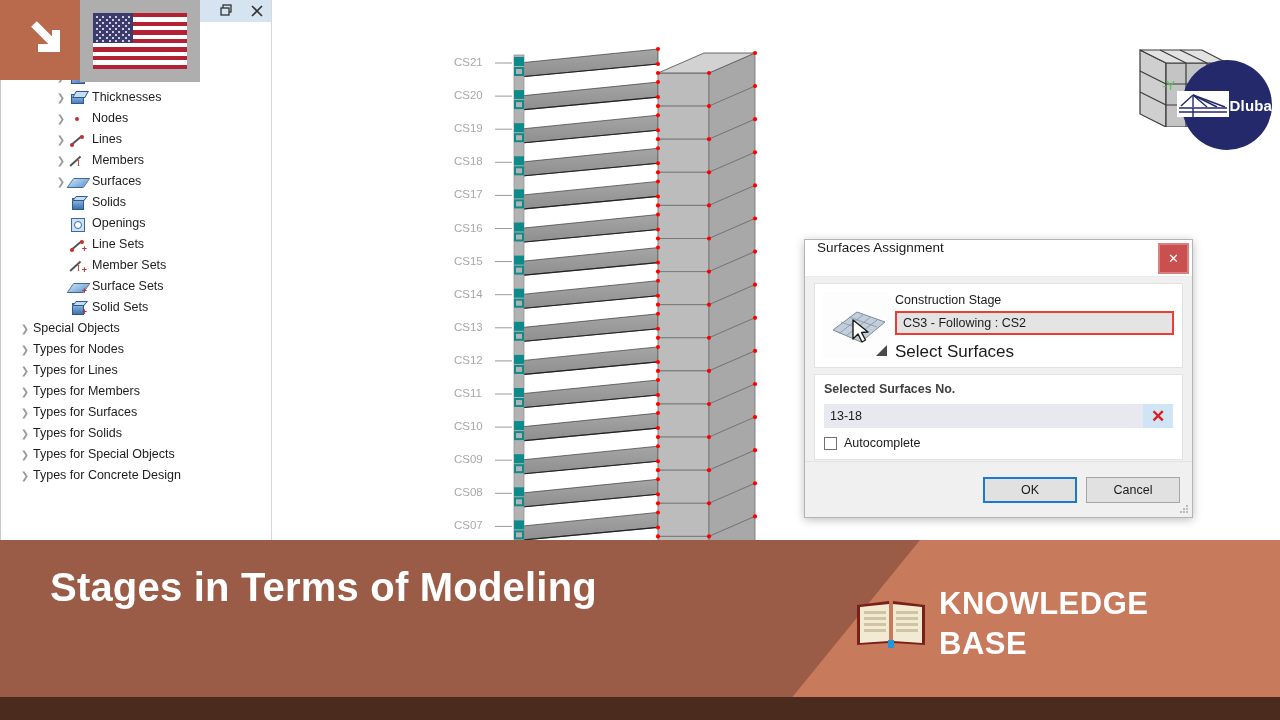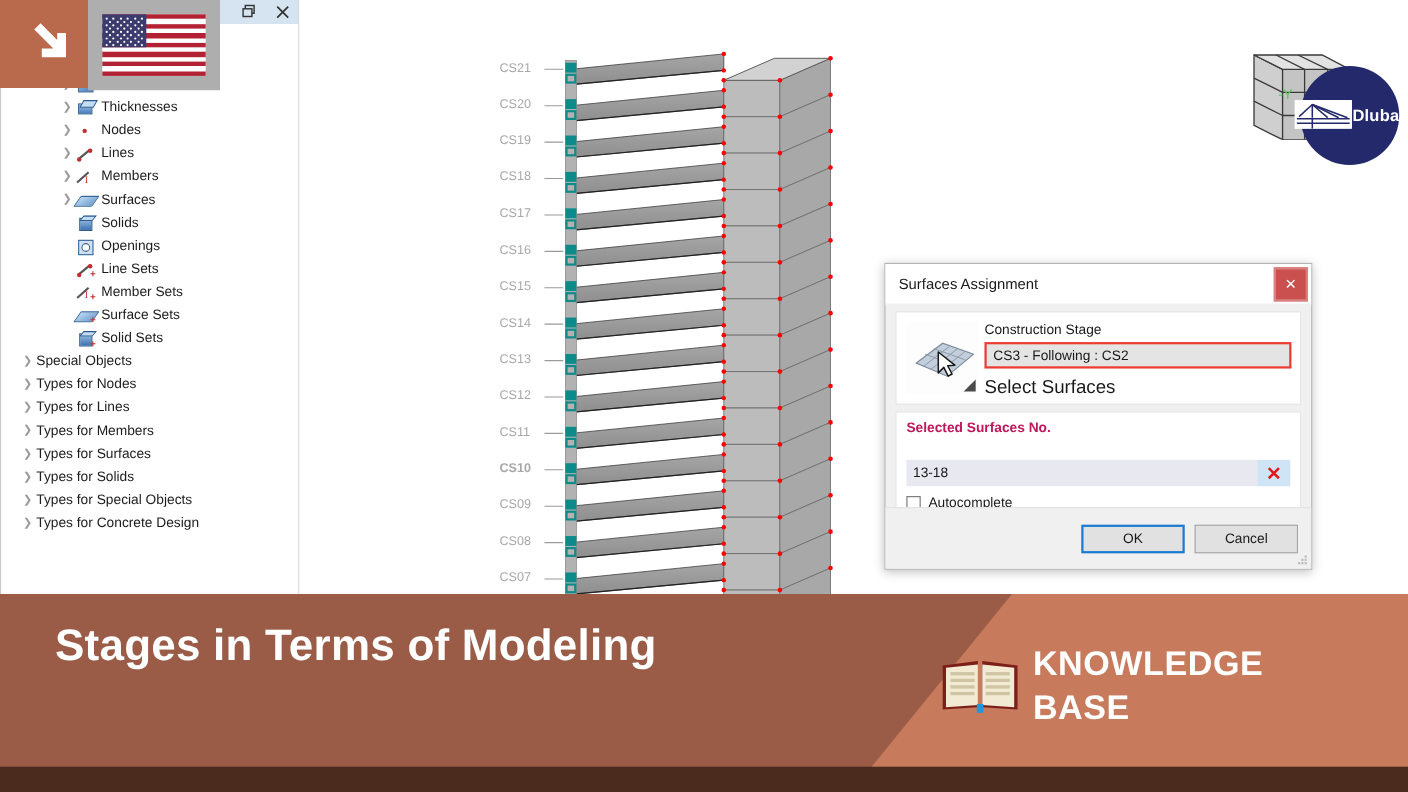--- a/index.html
+++ b/index.html
@@ -152,21 +152,21 @@
 
   
   #dialog {
     position:absolute; left:804px; top:239px; width:389px; height:279px;
     background:#f0f0f0; border:1px solid #b4b4b4;
     box-shadow:0 2px 9px rgba(0,0,0,.25);
     font-size:12.5px; color:#1a1a1a;
   }
   #dlg-titlebar {
     height:37px; background:#ffffff; position:relative;
-    display:flex; align-items:center; border-bottom:1px solid #ececec;
+    display:flex; border-bottom:1px solid #ececec;
   }
   #dlg-title { margin-left:12px; font-size:13.5px; color:#1a1a1a; }
   #dlg-close {
     position:absolute; right:3px; top:3px; width:31px; height:31px;
     background:#c9504f; color:#fff; display:flex; align-items:center; justify-content:center;
     font-size:13px; cursor:pointer; border:2px solid #d9817f;
   }
   .dlg-section {
     margin:6px 9px 0 9px; background:#ffffff; border:1px solid #e2e2e2;
   }
@@ -182,21 +182,21 @@
   #stage-fields { flex:1; padding-top:1px; }
   .fld-label { font-size:12.5px; color:#1a1a1a; margin-bottom:4px; }
   #stage-combo {
     height:24px; background:#e4e4e4; border:2px solid #ee3b33;
     display:flex; align-items:center; padding-left:6px; font-size:12.5px;
     cursor:pointer;
   }
   #select-surfaces-row { margin-top:7px; font-size:17px; cursor:pointer; }
   #sec-selected { padding:7px 9px 9px 9px; }
   #sel-head {
-    font-size:12.5px; font-weight:bold; color:#be185d; margin-bottom:22px;
+    font-size:12.5px; font-weight:bold; color:#404040; margin-bottom:8px;
   }
   #sel-row { display:flex; align-items:stretch; height:24px; }
   #sel-input {
     flex:1; background:#e7e8f0; border:none; outline:none;
     padding-left:6px; font-size:12.5px; color:#1a1a1a;
     font-family:"Liberation Sans",sans-serif;
   }
   #sel-clear {
     width:30px; background:#cfe4f5; display:flex; align-items:center; justify-content:center;
     cursor:pointer; color:#e01b1b; font-size:17px; font-weight:bold; line-height:1;
@@ -445,21 +445,21 @@
         <div class="cs-label" style="left: 182px; top: 89.1px;">CS20</div>
         <div class="cs-label" style="left: 182px; top: 122.2px;">CS19</div>
         <div class="cs-label" style="left: 182px; top: 155.3px;">CS18</div>
         <div class="cs-label" style="left: 182px; top: 188.4px;">CS17</div>
         <div class="cs-label" style="left: 182px; top: 221.5px;">CS16</div>
         <div class="cs-label" style="left: 182px; top: 254.6px;">CS15</div>
         <div class="cs-label" style="left: 182px; top: 287.7px;">CS14</div>
         <div class="cs-label" style="left: 182px; top: 320.8px;">CS13</div>
         <div class="cs-label" style="left: 182px; top: 353.9px;">CS12</div>
         <div class="cs-label" style="left: 182px; top: 387px;">CS11</div>
-        <div class="cs-label" style="left: 182px; top: 420.1px; font-weight: bold;">CS10</div>
+        <div class="cs-label" style="left: 182px; top: 420.1px;">CS10</div>
         <div class="cs-label" style="left: 182px; top: 453.2px;">CS09</div>
         <div class="cs-label" style="left: 182px; top: 486.3px;">CS08</div>
         <div class="cs-label" style="left: 182px; top: 519.4px;">CS07</div>
       </div>
 
     <div id="logo-wrap">
       <svg id="cube" width="110" height="105" viewBox="0 0 110 105">
         <g stroke="#3a3a3a" stroke-width="1.2" fill="none">
           <g fill="#cfcfcf">
             <path d="M8,28 L8,92 L34,105 L34,41 Z"></path>

